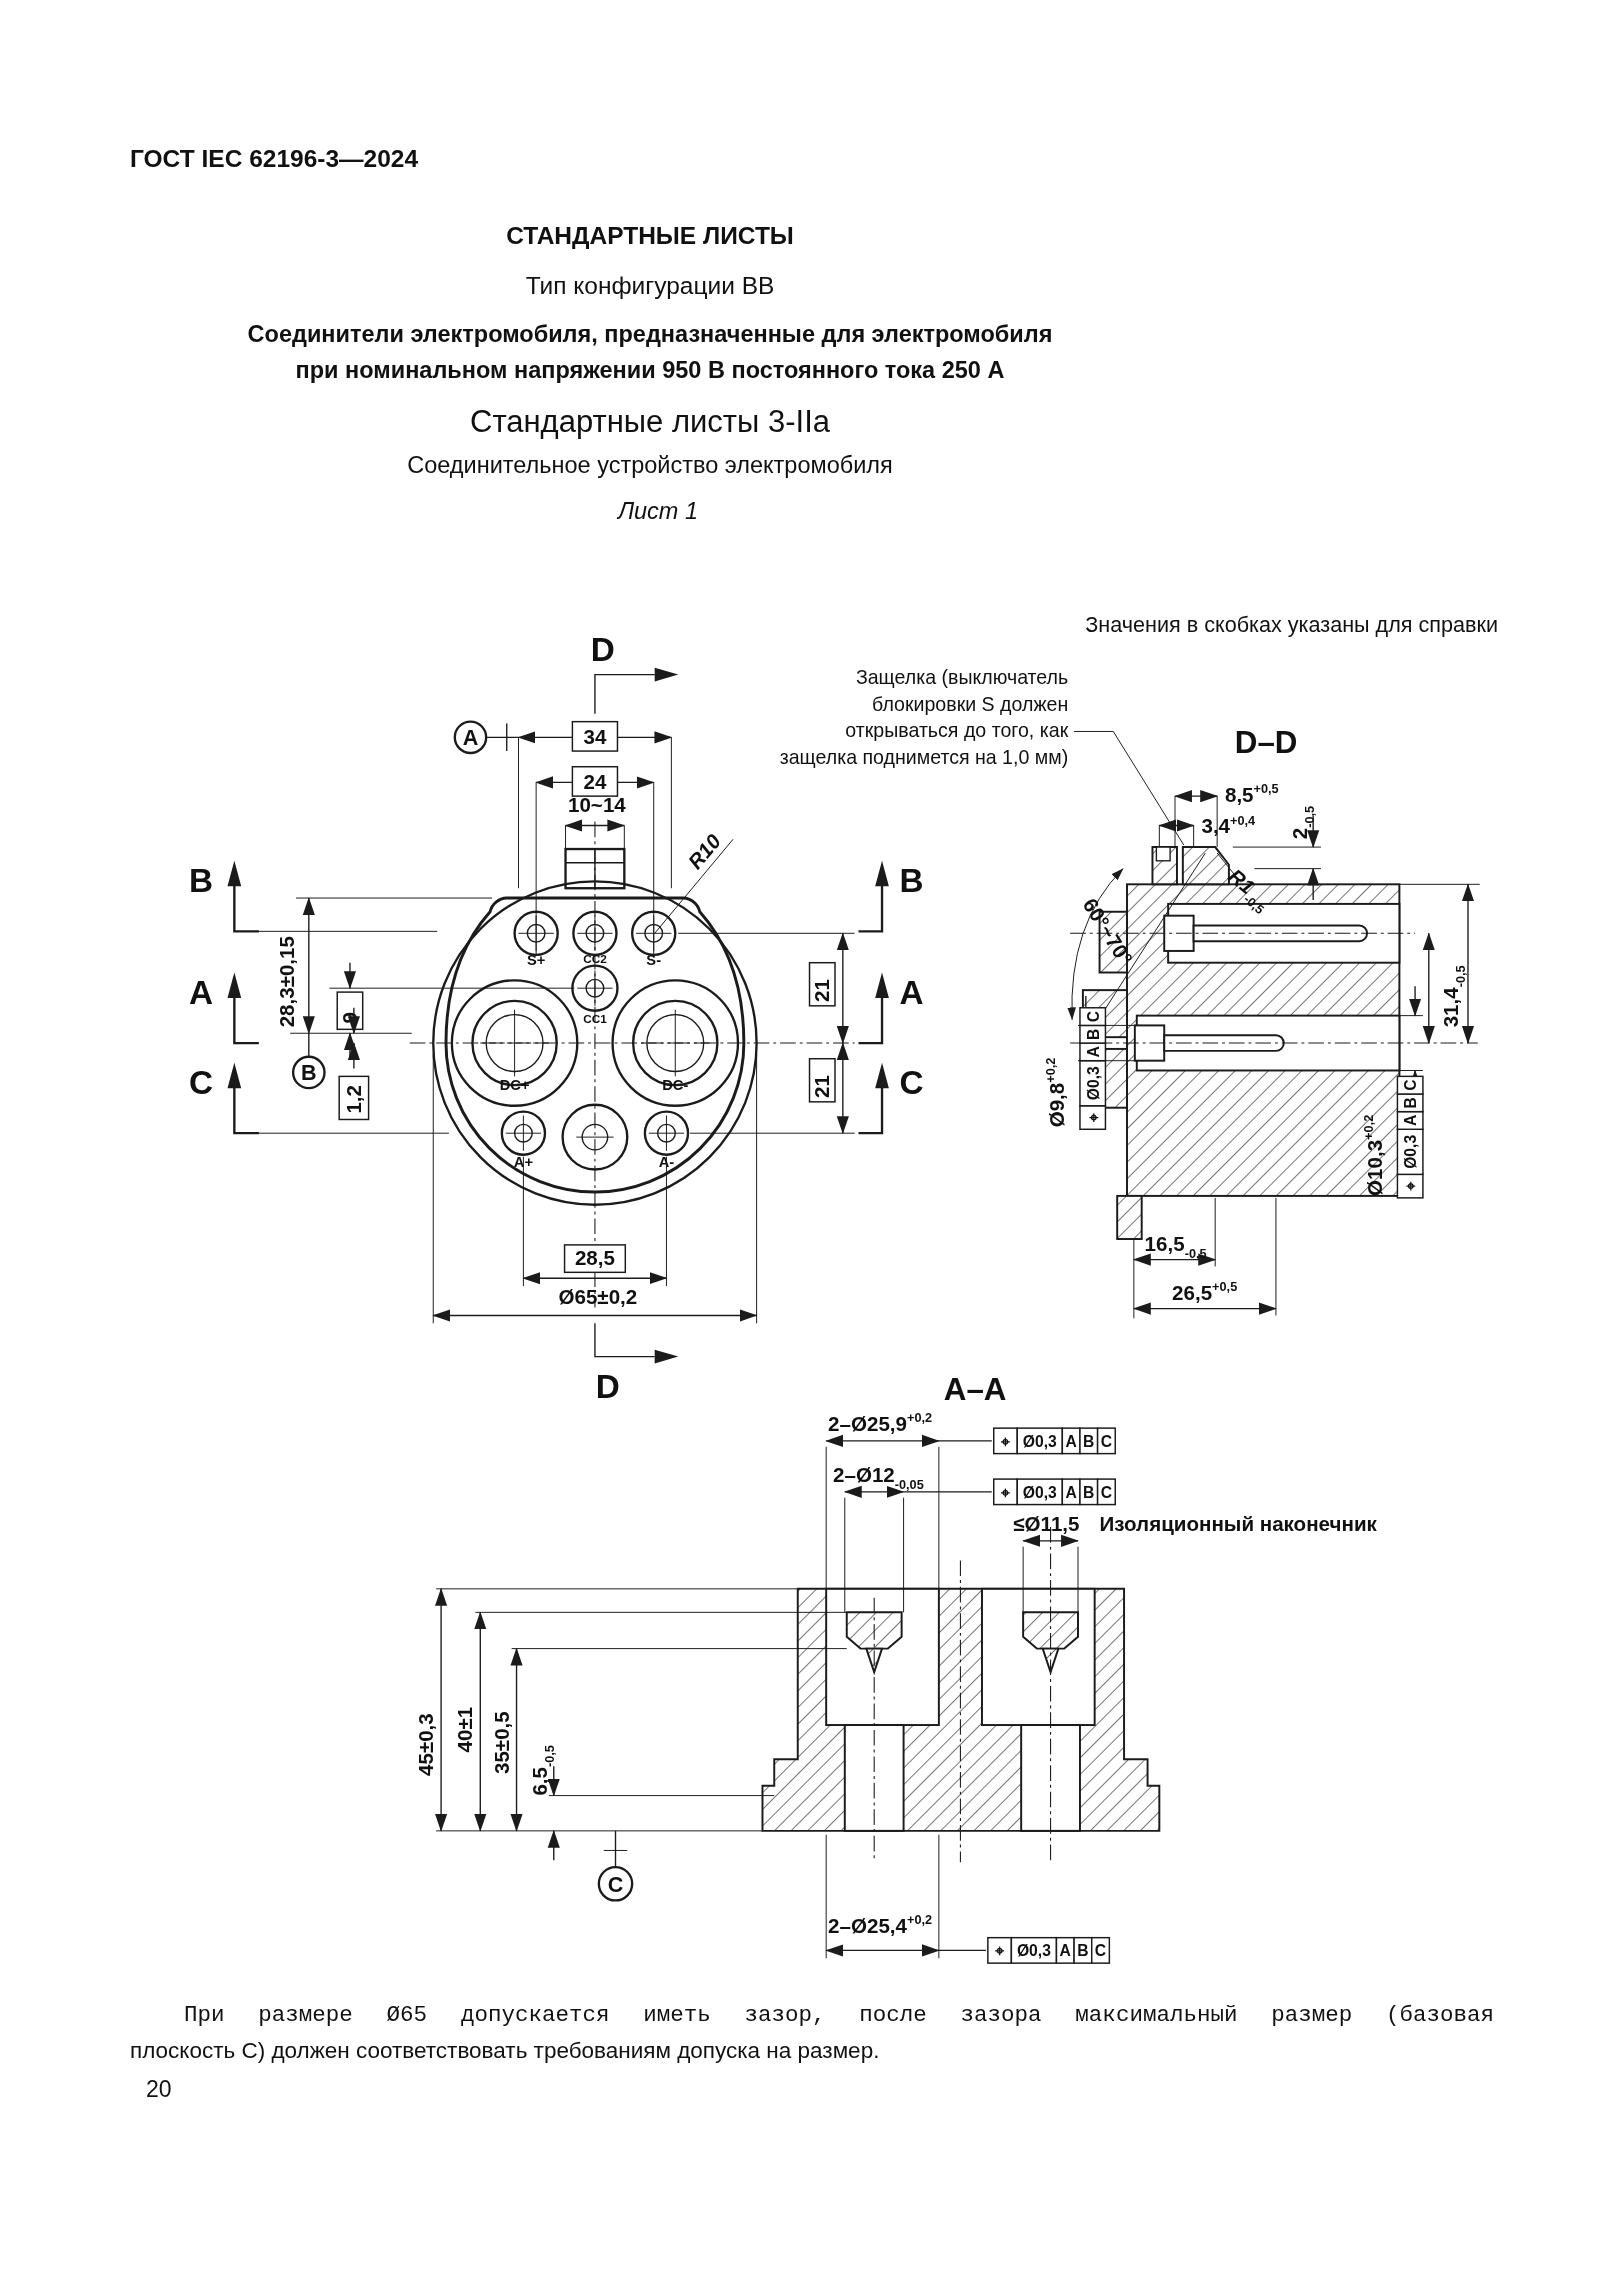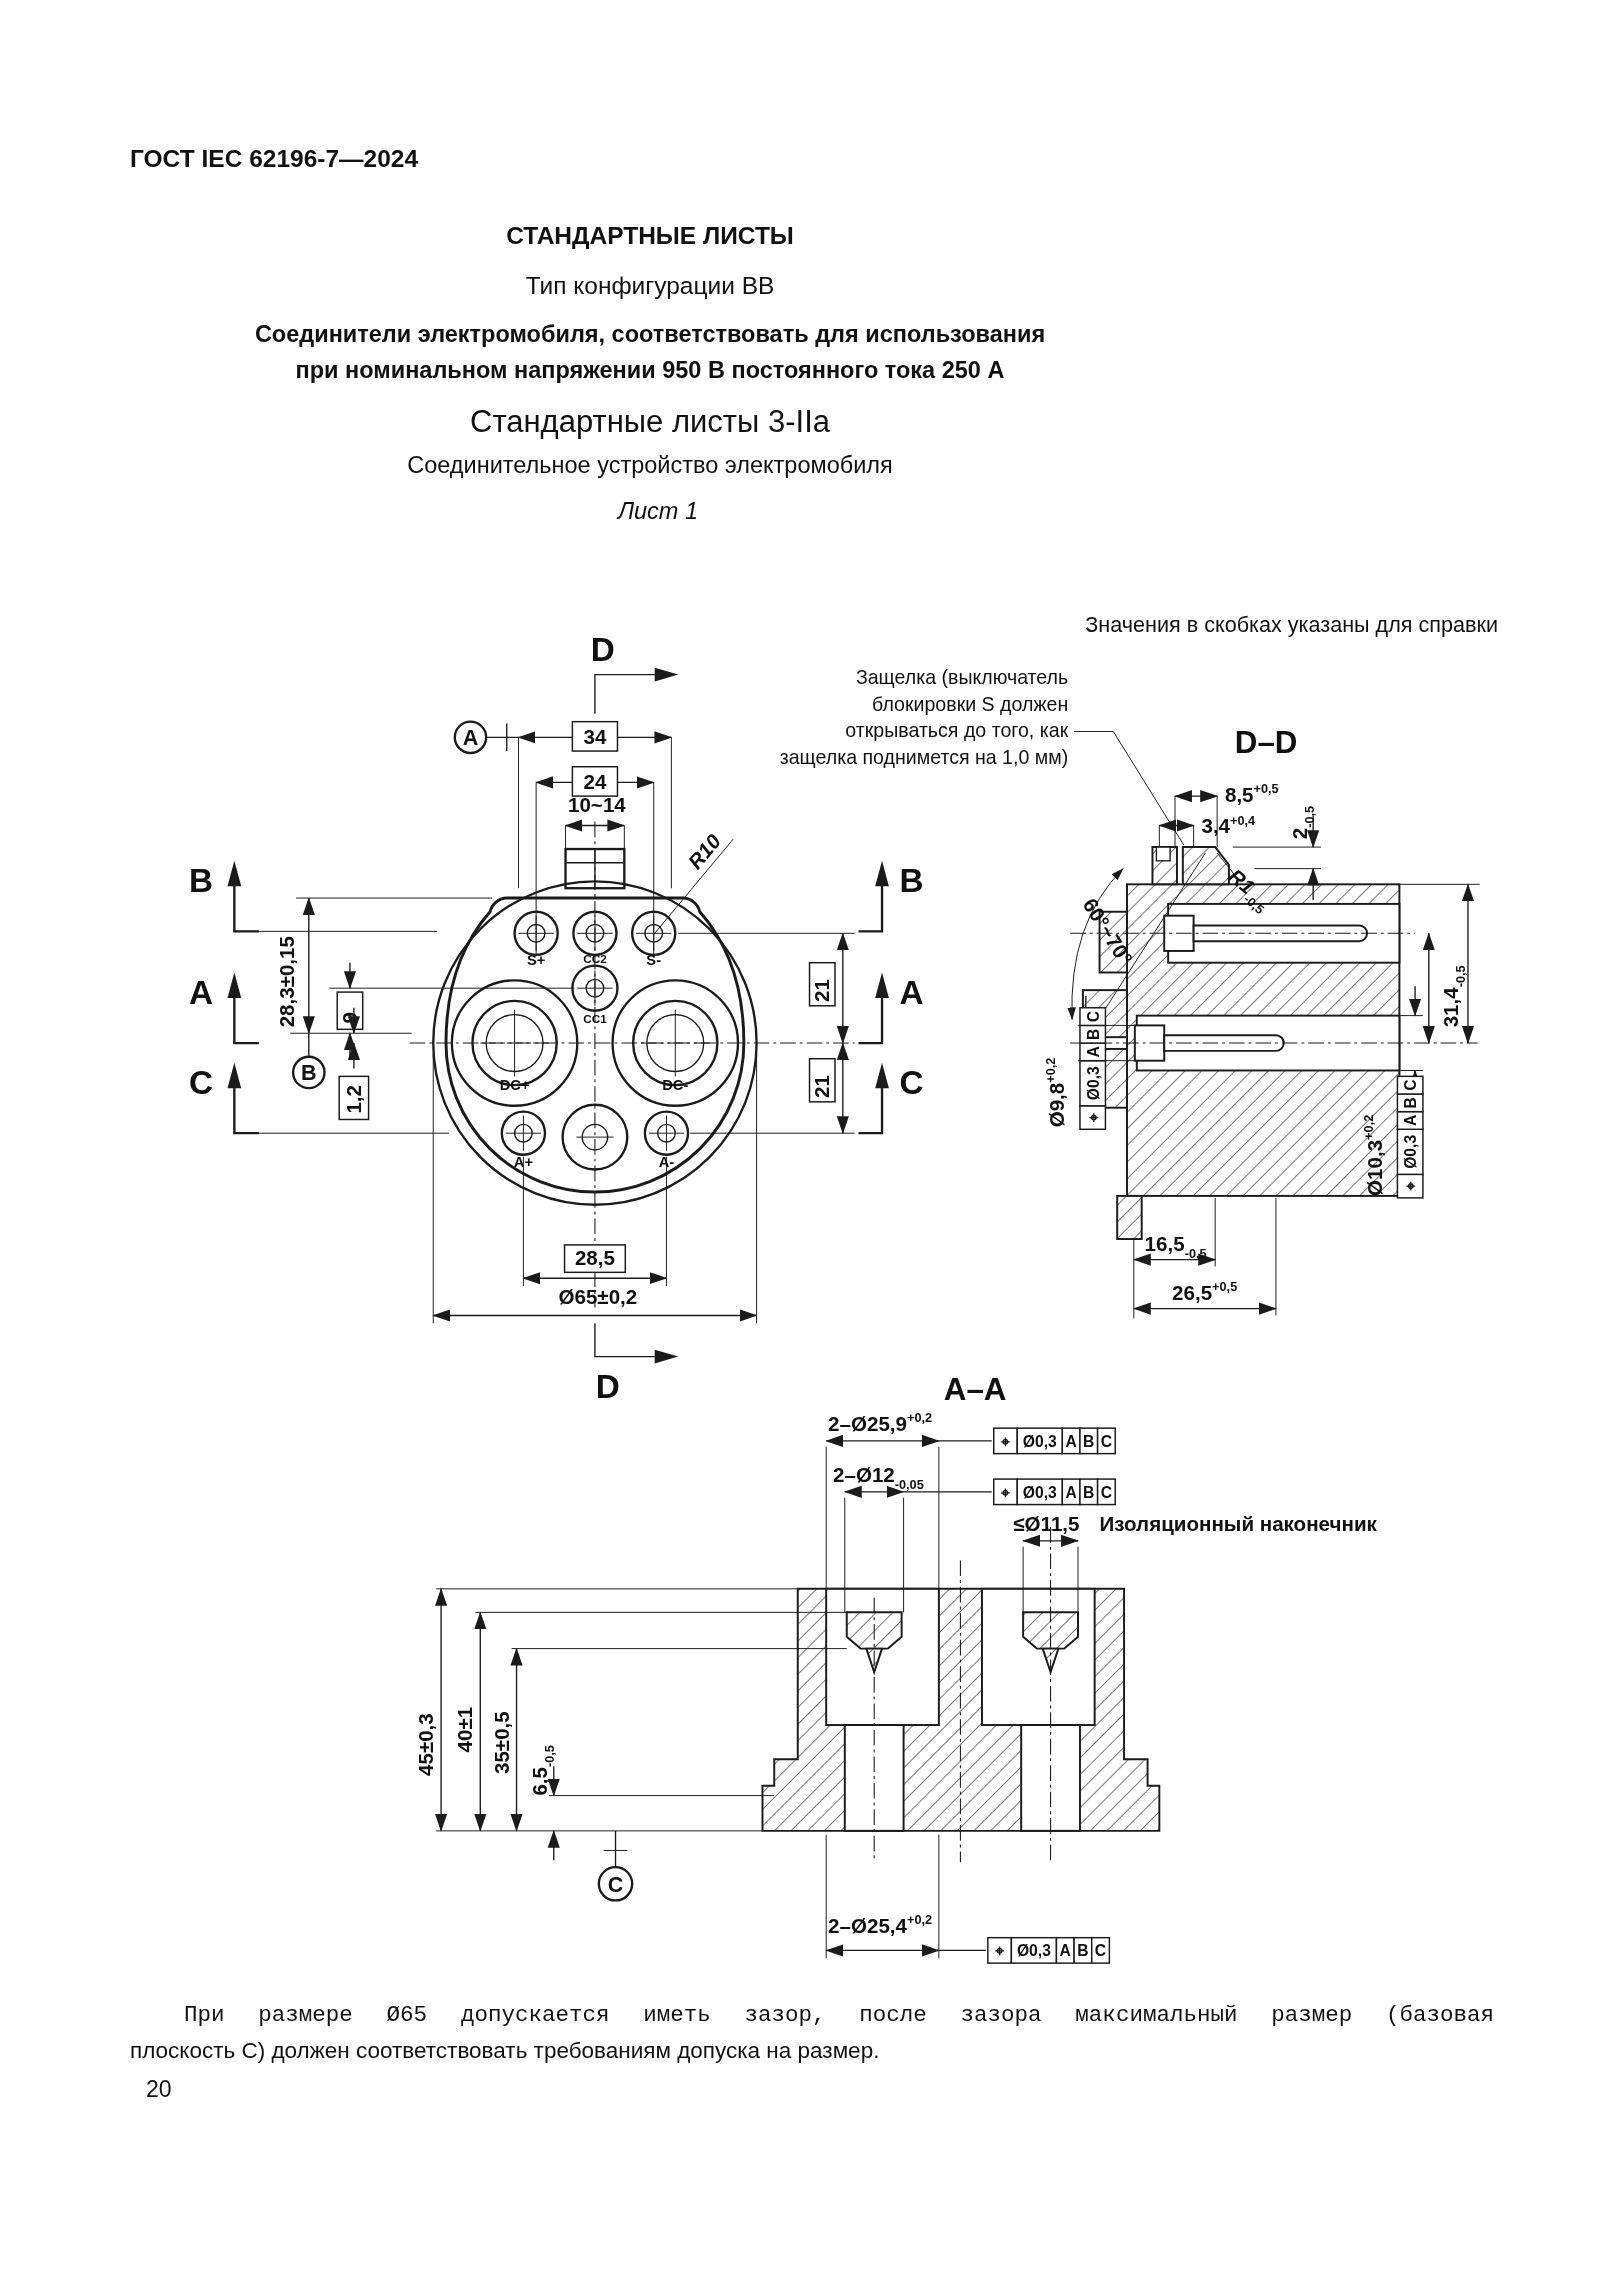--- a/index.html
+++ b/index.html
@@ -39,24 +39,24 @@
   .wht{fill:#fff;stroke:#1b1b1b;stroke-width:2;}
   .hat{fill:url(#h);stroke:#1b1b1b;stroke-width:2;}
   .box{fill:#fff;stroke:#1b1b1b;stroke-width:1.5;}
   .arr{fill:#1b1b1b;stroke:none;}
 </style>
 </head>
 <body>
 
 <div class="page">
 
-  <div class="abs hdr">ГОСТ IEC 62196-7—2024</div>
+  <div class="abs hdr">ГОСТ IEC 62196-3—2024</div>
   <div class="abs ttl t1">СТАНДАРТНЫЕ ЛИСТЫ</div>
   <div class="abs ttl t2">Тип конфигурации ВВ</div>
-  <div class="abs ttl t3">Соединители электромобиля, соответствовать для использования</div>
+  <div class="abs ttl t3">Соединители электромобиля, предназначенные для электромобиля</div>
   <div class="abs ttl t4">при номинальном напряжении 950 В постоянного тока 250 А</div>
   <div class="abs ttl t5">Стандартные листы 3-IIa</div>
   <div class="abs ttl t6">Соединительное устройство электромобиля</div>
   <div class="abs ttl t7">Лист 1</div>
   <div class="abs refnote">Значения в скобках указаны для справки</div>
 
   <svg width="1621" height="1411" viewBox="0 0 1654 1440">
     <defs>
       <pattern id="h" width="12" height="12" patternUnits="userSpaceOnUse" patternTransform="rotate(45)">
         <rect width="12" height="12" fill="#ffffff"></rect>

